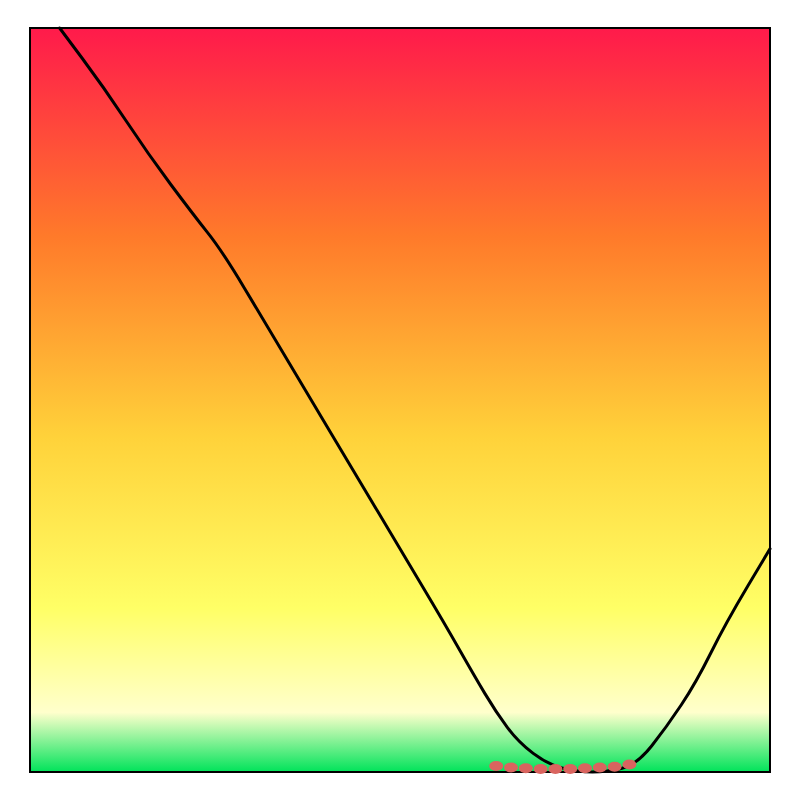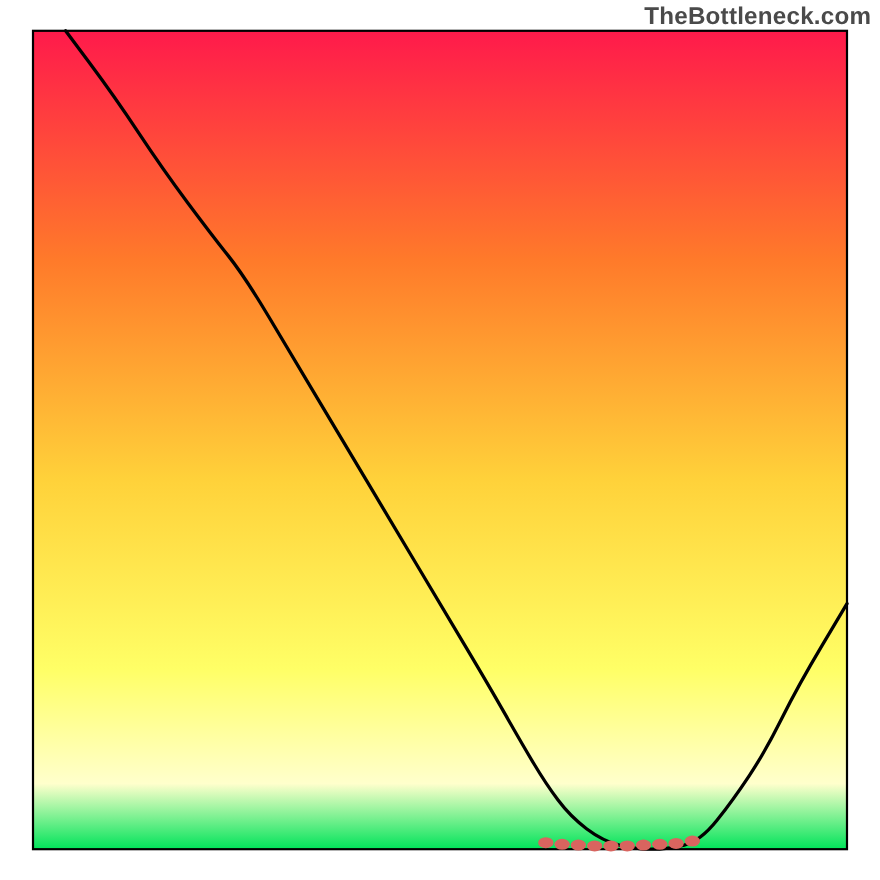--- a/index.html
+++ b/index.html
@@ -25,21 +25,20 @@
     letter-spacing: 0.2px;
   }
   svg {
     display: block;
   }
 </style>
 </head>
 <body>
 
 <div class="container">
-  <div class="watermark">TheBottleneck.com</div>
 
   <svg id="chart-svg" width="800" height="800" viewBox="0 0 800 800">
     <defs>
       <linearGradient id="bg-grad" x1="0" y1="0" x2="0" y2="1">
         <stop id="g0" offset="0%" stop-color="#ff1a4b"></stop>
         <stop id="g1" offset="28%" stop-color="#ff7a2a"></stop>
         <stop id="g2" offset="55%" stop-color="#ffd23a"></stop>
         <stop id="g3" offset="78%" stop-color="#ffff66"></stop>
         <stop id="g4" offset="92%" stop-color="#ffffcc"></stop>
         <stop id="g5" offset="100%" stop-color="#00e35a"></stop>

